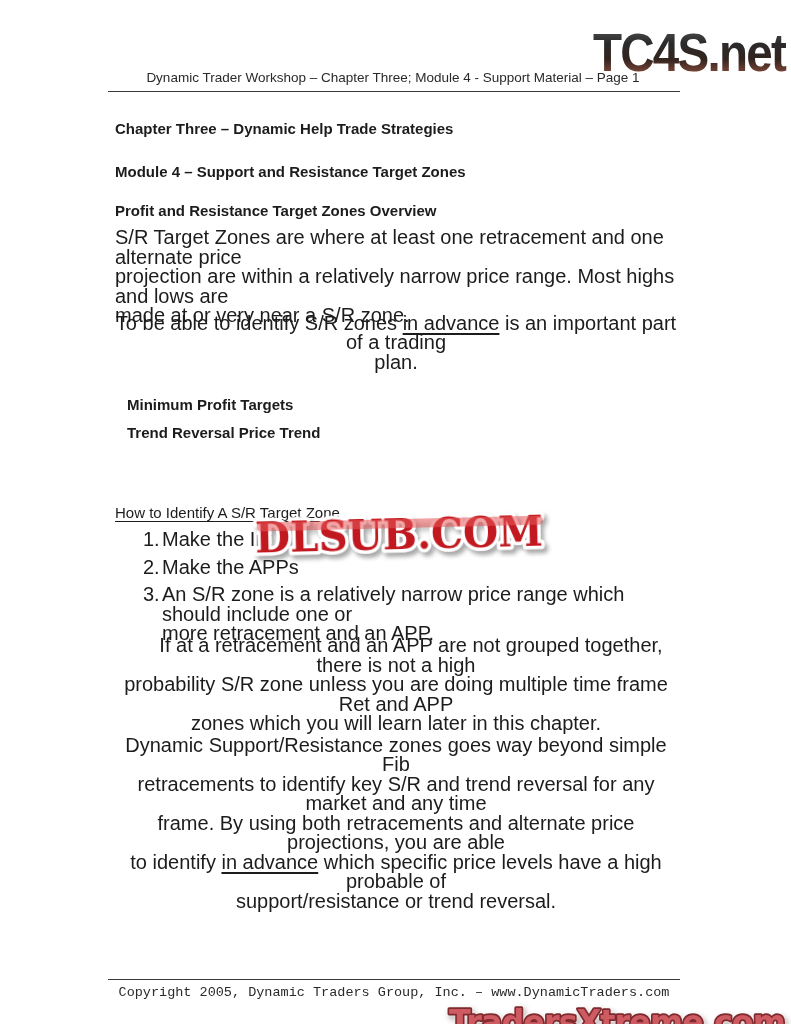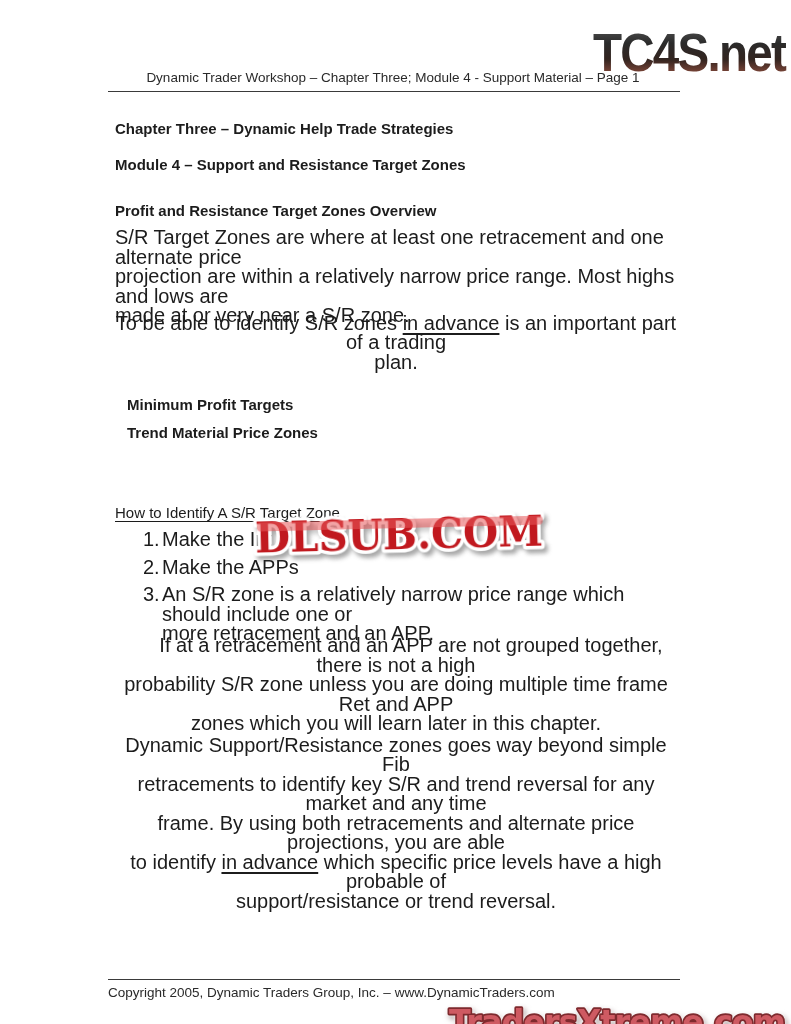--- a/index.html
+++ b/index.html
@@ -21,21 +21,21 @@
     text-align:center; font-size:13.5px; color:#2a2a2a;
   }
   .rule {
     height:0; border-top:1.5px solid #3a3a3a;
     left:108px; width:572px;
   }
   .rule-top { top:67px; }
   .rule-bottom { top:955px; }
   .copyright {
     left:108px; top:961px; width:572px;
-    text-align:left; font-size:13.5px; color:#2a2a2a;
+    text-align:center; font-size:13.5px; color:#2a2a2a;font-family:Liberation Mono, monospace;
   }
 
   
   .content { left:115px; width:562px; font-size:20px; line-height:19.5px; }
   .bold-heading { font-weight:bold; font-size:15px; }
   .section-title { font-size:15px; text-decoration:underline; text-underline-offset:3px; }
   .para { white-space:pre-line; }
   .indented { text-indent:30px;text-align:center; }
   .u { text-decoration:underline; text-underline-offset:3px; }
 
@@ -98,35 +98,35 @@
         <stop offset="35%" stop-color="#2b2b2b"></stop>
         <stop offset="62%" stop-color="#32241f"></stop>
         <stop offset="85%" stop-color="#7c4538"></stop>
         <stop offset="100%" stop-color="#b98a7a"></stop>
       </linearGradient>
     </defs>
     <text class="logo-text" x="4" y="47" font-size="54" fill="url(#logoGrad)" textLength="192" lengthAdjust="spacingAndGlyphs">TC4S.net</text>
   </svg>
 
   <div class="abs content bold-heading" style="top:95px">Chapter Three – Dynamic Help Trade Strategies</div>
-  <div class="abs content bold-heading" style="top:131px">Module 4 – Support and Resistance Target Zones</div>
+  <div class="abs content bold-heading" style="top:138px">Module 4 – Support and Resistance Target Zones</div>
   <div class="abs content bold-heading" style="top:177px">Profit and Resistance Target Zones Overview</div>
 
   <div class="abs content para" style="top:204px">S/R Target Zones are where at least one retracement and one alternate price
 projection are within a relatively narrow price range. Most highs and lows are
 made at or very near a S/R zone.</div>
 
   <p class="abs content para indented" style="top:270px">
     <span>To be able to identify S/R zones </span><span class="u">in advance</span><span> is an important part of a trading
 plan.</span>
   </p>
 
   <div class="abs plain-list" style="top:371px; font-size:15px; line-height:19.5px;">
     <div>Minimum Profit Targets</div>
-    <div>Trend Material Price Zones</div>
+    <div>Trend Reversal Price Trend</div>
   </div>
 
   <div class="abs content section-title" style="top:479px">How to Identify A S/R Target Zone</div>
   <div class="abs content num-list" style="top:506px">
     <div class="oli">
       <span class="num">1.</span>
       <span class="itext">Make the Int a</span>
     </div>
     <div class="oli">
       <span class="num">2.</span>

